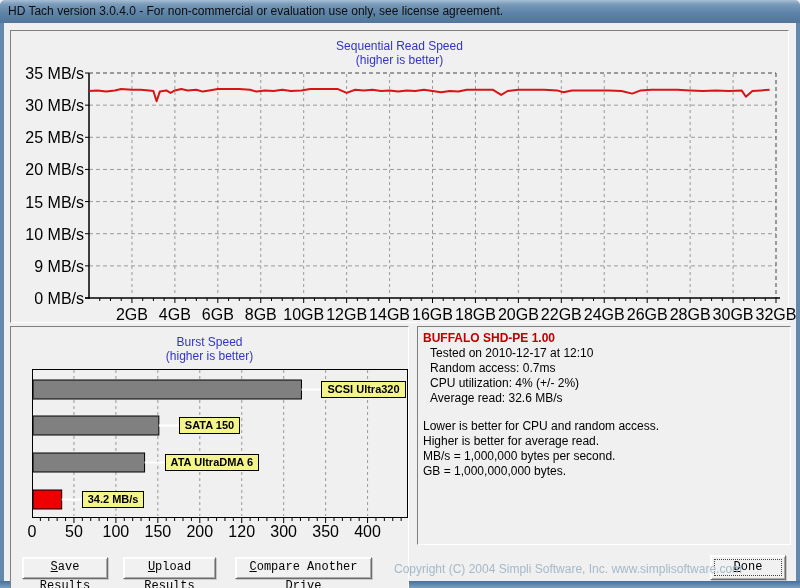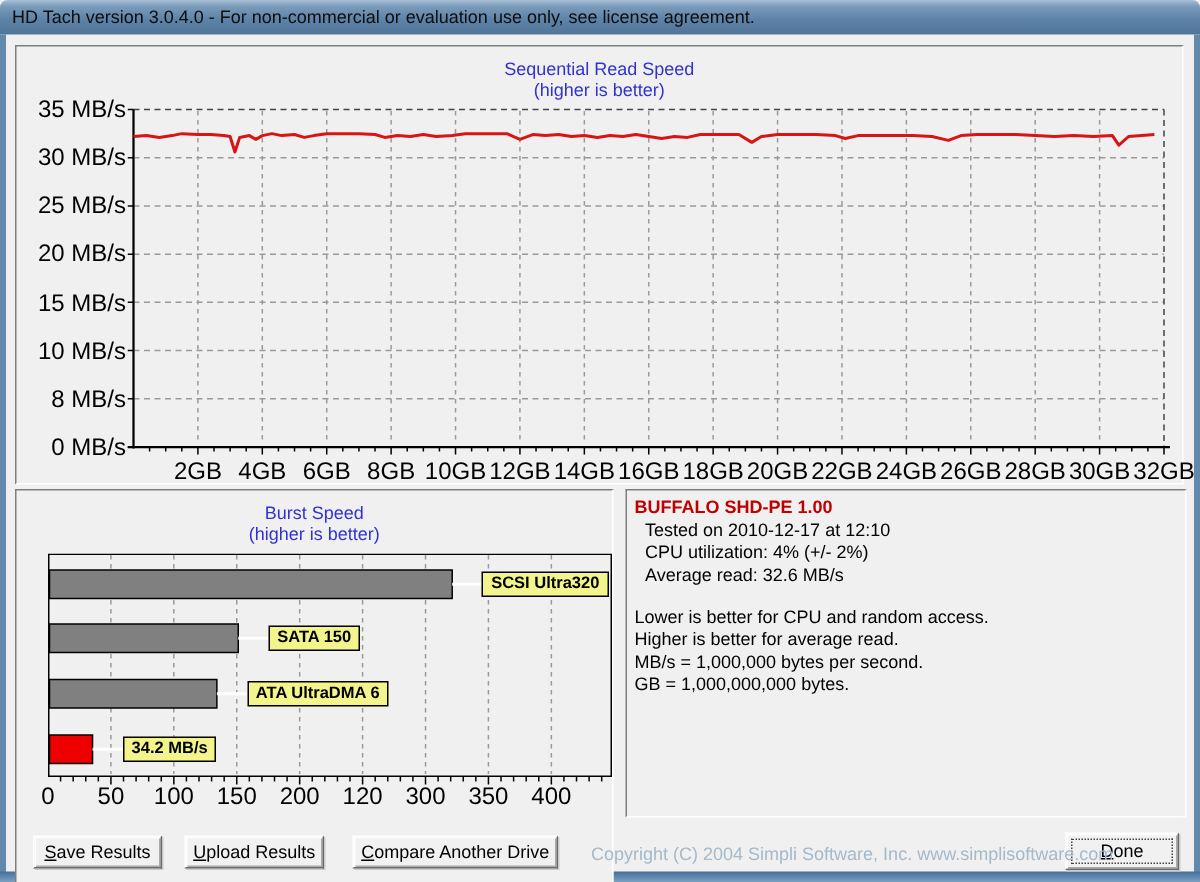--- a/index.html
+++ b/index.html
@@ -32,21 +32,21 @@
     font-size:11px;font-weight:bold;line-height:13px;padding:1px 5px;white-space:nowrap;}
   
   .drive-name{color:#c00000;font-weight:bold;font-size:12px;line-height:15px;}
   .info-line{font-size:12px;line-height:15px;color:#000;}
   .stats .info-line{margin-left:7px;}
   .notes{margin-top:13px;}
   
   .btn{position:absolute;height:22px;background:#f1f1f1;font-size:12px;color:#000;
     text-align:center;line-height:19px;border:1px solid;border-color:#ffffff #6c6c6c #6c6c6c #ffffff;
     box-shadow:inset 1px 1px 0 #fdfdfd, inset -1px -1px 0 #aaaaaa, 1px 1px 0 #c9c9c9;
-    cursor:pointer;padding:0;}
+    cursor:pointer;padding:0;font-family:Liberation Mono, monospace;}
   .btn u{text-decoration:underline;}
   .btn-save{left:22px;top:557px;width:86px;}
   .btn-upload{left:123px;top:557px;width:93px;}
   .btn-compare{left:235px;top:557px;width:137px;}
   .btn-done{left:710px;top:555px;width:76px;height:25px;}
   .focus-rect{position:absolute;left:3px;top:3px;right:3px;bottom:3px;border:1px dotted #444;pointer-events:none;}
   .copyright{position:absolute;left:394px;top:562px;font-size:12px;color:#a4b9c9;white-space:nowrap;}
 </style>
 </head>
 <body>
@@ -162,21 +162,21 @@
         <line x1="691" y1="226" x2="691" y2="231" stroke="#000" stroke-width="1"></line>
         <polyline points="4.0,19.0 12.6,18.4 21.2,19.6 29.8,18.4 36.2,17.1 46.9,17.7 55.5,17.7 64.1,18.4 68.4,19.0 71.6,29.3 74.8,19.6 81.3,18.4 85.6,20.9 89.9,18.4 96.3,17.1 102.8,18.4 111.3,17.7 117.8,19.6 124.2,18.4 132.8,17.1 143.5,17.1 154.3,17.1 165.0,17.7 171.5,19.6 180.0,18.4 188.6,19.0 197.2,17.7 205.8,19.0 216.5,18.4 225.1,17.1 240.2,17.1 253.0,17.1 261.6,20.9 270.2,17.7 278.8,18.4 287.4,17.7 296.0,19.0 304.6,18.4 313.2,19.6 321.7,18.4 330.3,19.0 338.9,17.7 347.5,19.0 356.1,20.3 364.7,19.0 373.3,19.6 381.9,17.7 394.7,17.7 407.6,17.7 416.2,22.9 422.6,19.0 433.4,17.7 446.3,17.7 459.1,17.7 472.0,18.4 478.5,20.3 487.0,18.4 497.8,18.4 510.7,18.4 523.5,18.4 536.4,19.0 547.2,21.6 555.7,18.4 566.5,17.7 579.4,17.7 592.2,17.7 605.1,18.4 618.0,19.0 630.9,18.4 643.8,19.0 656.6,18.4 660.9,24.8 667.4,19.0 676.0,18.4 684.6,17.7" fill="none" stroke="#d81414" stroke-width="2" stroke-linejoin="round"></polyline>
       </svg>
     <div id="seq-yticks">
         <span class="tick ytick" style="left: 0px; top: 34px;">35 MB/s</span>
         <span class="tick ytick" style="left: 0px; top: 66.1429px;">30 MB/s</span>
         <span class="tick ytick" style="left: 0px; top: 98.2857px;">25 MB/s</span>
         <span class="tick ytick" style="left: 0px; top: 130.429px;">20 MB/s</span>
         <span class="tick ytick" style="left: 0px; top: 162.571px;">15 MB/s</span>
         <span class="tick ytick" style="left: 0px; top: 194.714px;">10 MB/s</span>
-        <span class="tick ytick" style="left: 0px; top: 226.857px;">8 MB/s</span>
+        <span class="tick ytick" style="left: 0px; top: 226.857px;">9 MB/s</span>
         <span class="tick ytick" style="left: 0px; top: 259px;">0 MB/s</span>
       </div>
     <div id="seq-xticks">
         <span class="tick xtick" style="left: 120.938px; top: 275px;">2GB</span>
         <span class="tick xtick" style="left: 163.875px; top: 275px;">4GB</span>
         <span class="tick xtick" style="left: 206.812px; top: 275px;">6GB</span>
         <span class="tick xtick" style="left: 249.75px; top: 275px;">8GB</span>
         <span class="tick xtick" style="left: 292.688px; top: 275px;">10GB</span>
         <span class="tick xtick" style="left: 335.625px; top: 275px;">12GB</span>
         <span class="tick xtick" style="left: 378.562px; top: 275px;">14GB</span>
@@ -274,20 +274,21 @@
         <div class="bar-tag" style="left: 167.839px; top: 90px;">SATA 150</div>
         <div class="bar-tag" style="left: 153.577px; top: 127px;">ATA UltraDMA 6</div>
         <div class="bar-tag" style="left: 70.6913px; top: 164px;">34.2 MB/s</div>
       </div>
   </div>
 
   <div class="panel info-panel">
     <div class="drive-name">BUFFALO SHD-PE 1.00</div>
     <div class="stats" id="info-stats">
         <div class="info-line">Tested on 2010-12-17 at 12:10</div>
+        <div class="info-line">Random access: 0.7ms</div>
         <div class="info-line">CPU utilization: 4% (+/- 2%)</div>
         <div class="info-line">Average read: 32.6 MB/s</div>
       </div>
     <div class="notes" id="info-notes">
         <div class="info-line">Lower is better for CPU and random access.</div>
         <div class="info-line">Higher is better for average read.</div>
         <div class="info-line">MB/s = 1,000,000 bytes per second.</div>
         <div class="info-line">GB = 1,000,000,000 bytes.</div>
       </div>
   </div>

